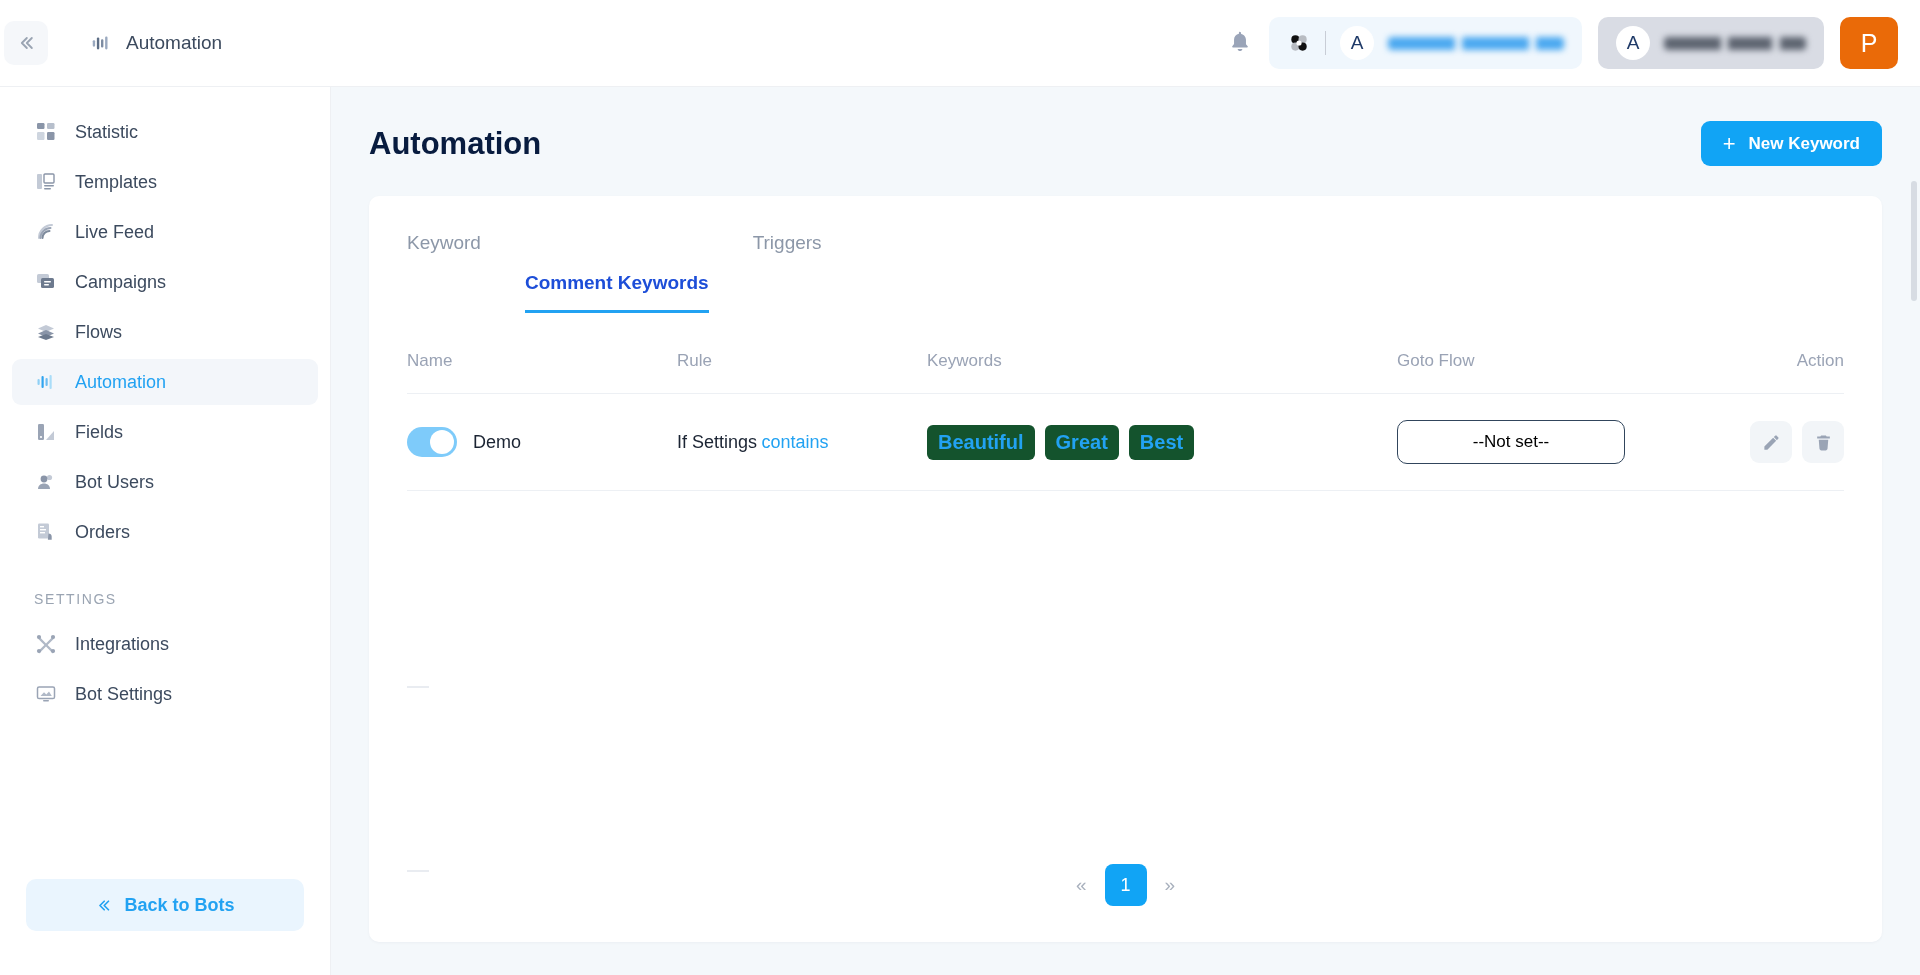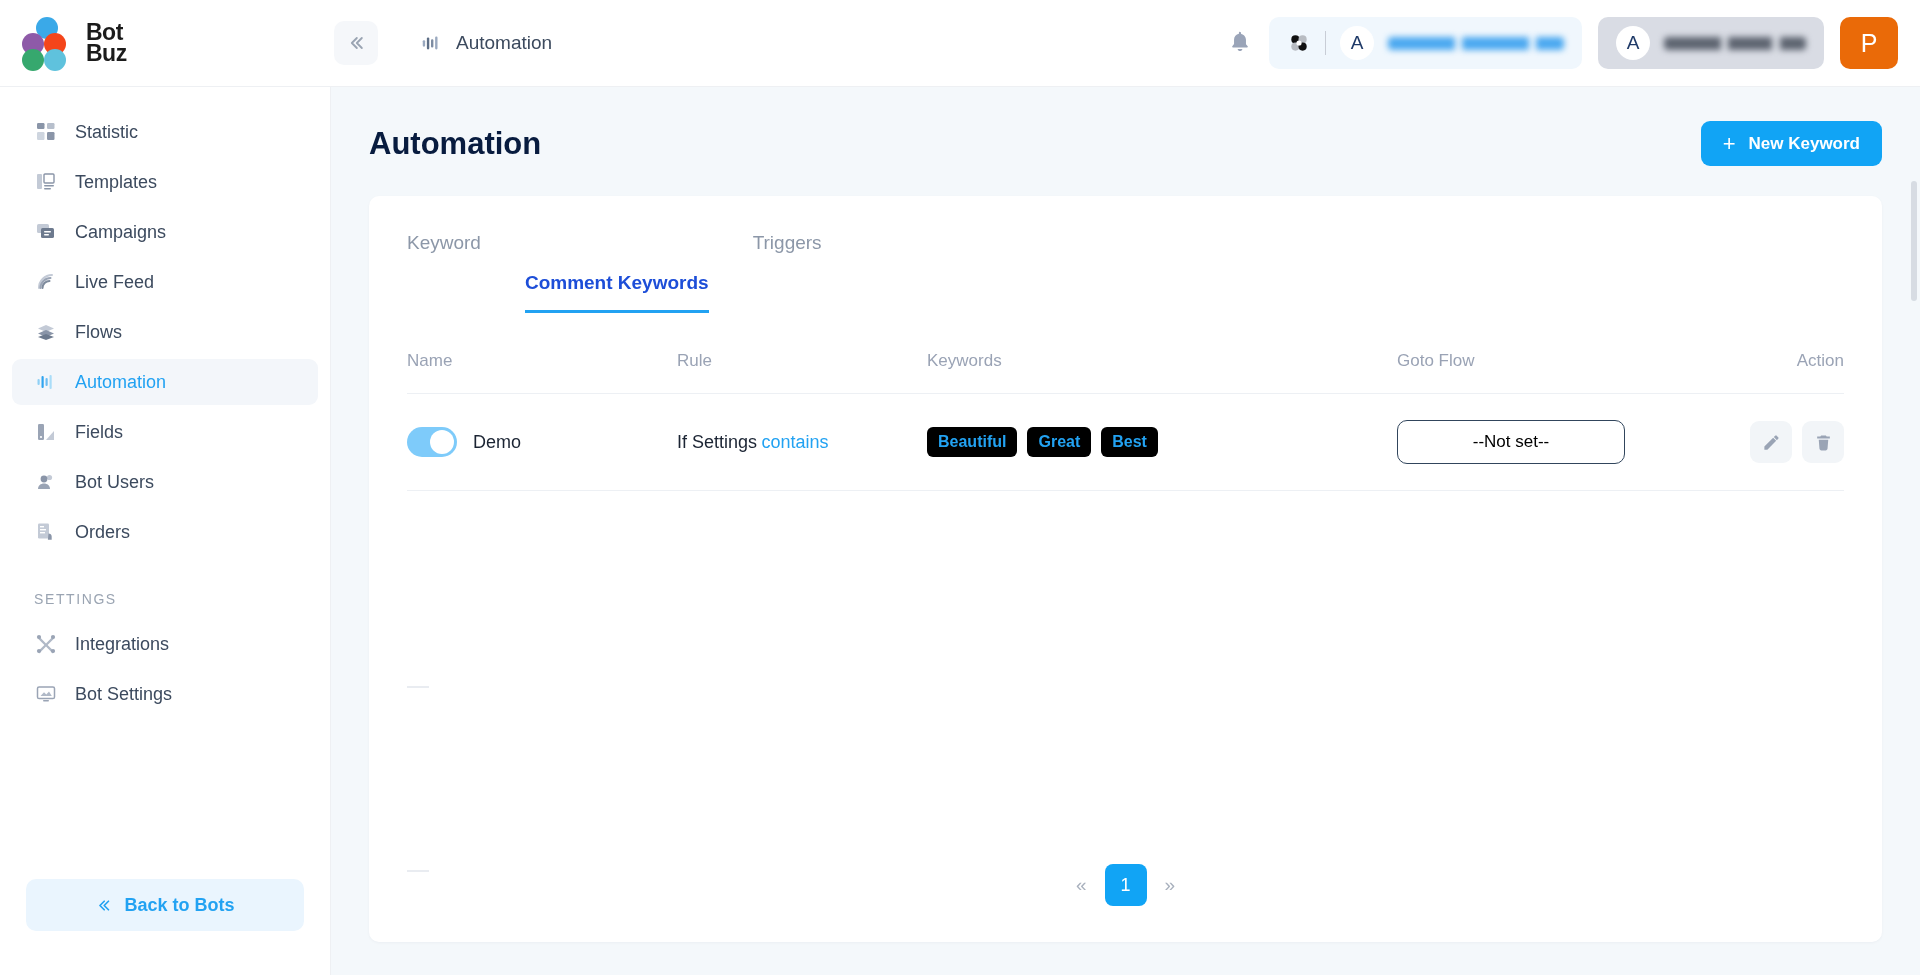--- a/index.html
+++ b/index.html
@@ -138,21 +138,21 @@
   .toggle .knob {
     position:absolute; top: 3px; left: 23px; width: 24px; height: 24px;
     border-radius: 50%; background:#fff;
   }
   .name-cell { display:flex; align-items:center; gap: 16px; }
   .name-text { font-size: 18px; color:#1b2433; }
   .rule-text { font-size: 18px; color:#1b2433; }
   .rule-op { color:#22a2f2; }
   .kw-badges { display:flex; gap: 10px; }
   .badge {
-    background:#000000; color:#22a2f2; font-size: 16px; font-weight: 700;
+    background:#14532d; color:#22a2f2; font-size: 20px; font-weight: 700;
     border-radius: 6px; padding: 6px 11px;
   }
   .flow-select {
     width: 228px; height: 44px; border: 1.6px solid #31455c; border-radius: 10px;
     background:#fff; display:flex; align-items:center; justify-content:center;
     font-size: 17px; color:#000000; cursor:pointer;
   }
   .actions { display:flex; gap: 10px; justify-content: flex-end; }
   .act-btn {
     width: 42px; height: 42px; border-radius: 9px; background:#f2f5f8;
@@ -174,33 +174,20 @@
 
   .scroll-rail { position:absolute; right: 2px; top: 88px; bottom: 0; width: 8px; }
   .scroll-thumb { position:absolute; top: 6px; right: 1px; width: 6px; height: 120px; background:#d7dce3; border-radius: 3px; }
 </style>
 </head>
 <body>
 
 <div class="app">
 
   <div class="topbar">
-    <div class="logo-wrap">
-      <div class="logo-dots">
-        <span class="dot blue"></span>
-        <span class="dot purple"></span>
-        <span class="dot orange"></span>
-        <span class="dot green"></span>
-        <span class="dot cyan"></span>
-      </div>
-      <div class="logo-text">
-        <div>Bot</div>
-        <div>Buz</div>
-      </div>
-    </div>
 
     <div class="collapse-btn">
       <svg width="20" height="20" viewBox="0 0 24 24" fill="none" stroke="#9aa4b2" stroke-width="2.2" stroke-linecap="round" stroke-linejoin="round">
         <polyline points="13,18 7,12 13,6"></polyline>
           <polyline points="19,18 13,12 19,6"></polyline>
       </svg>
     </div>
 
     <div class="breadcrumb">
       <svg width="22" height="22" viewBox="0 0 24 24">
@@ -265,39 +252,39 @@
             <rect x="8" y="2" width="10" height="9" rx="1" fill="none" stroke="#8a95a8" stroke-width="1.4"></rect>
             <rect x="8" y="13" width="10" height="1.6" rx=".8" fill="#8a95a8"></rect>
             <rect x="8" y="16" width="7" height="1.6" rx=".8" fill="#8a95a8"></rect>
           </svg>
         </span>
         <span class="nav-label">Templates</span>
       </div>
 
       <div class="nav-item">
         <span class="nav-icon">
+          <svg width="20" height="20" viewBox="0 0 20 20" fill="none" stroke="#9aa4b5" stroke-width="2" stroke-linecap="round">
+            <path d="M3 16a13 13 0 0 1 13-13" stroke="#c3cad6"></path>
+            <path d="M4.5 16a10 10 0 0 1 10-10"></path>
+            <path d="M6.5 16a7 7 0 0 1 7-7" stroke="#7d8a9c"></path>
+          </svg>
+        </span>
+        <span class="nav-label">Live Feed</span>
+      </div>
+
+      <div class="nav-item">
+        <span class="nav-icon">
           <svg width="20" height="20" viewBox="0 0 20 20">
             <rect x="1" y="2" width="12" height="9" rx="1.6" fill="#c3cad6"></rect>
             <rect x="5" y="6" width="13" height="10" rx="1.6" fill="#6d7a8e"></rect>
             <rect x="8" y="9" width="7" height="1.4" rx=".7" fill="#fff"></rect>
             <rect x="8" y="12" width="5" height="1.4" rx=".7" fill="#fff"></rect>
           </svg>
         </span>
         <span class="nav-label">Campaigns</span>
-      </div>
-
-      <div class="nav-item">
-        <span class="nav-icon">
-          <svg width="20" height="20" viewBox="0 0 20 20" fill="none" stroke="#9aa4b5" stroke-width="2" stroke-linecap="round">
-            <path d="M3 16a13 13 0 0 1 13-13" stroke="#c3cad6"></path>
-            <path d="M4.5 16a10 10 0 0 1 10-10"></path>
-            <path d="M6.5 16a7 7 0 0 1 7-7" stroke="#7d8a9c"></path>
-          </svg>
-        </span>
-        <span class="nav-label">Live Feed</span>
       </div>
 
       <div class="nav-item">
         <span class="nav-icon">
           <svg width="20" height="20" viewBox="0 0 20 20">
             <path d="M2 6.5 10 3l8 3.5-8 3.5z" fill="#c3cad6"></path>
             <path d="M2 11.5 10 8l8 3.5-8 3.5z" fill="#8a95a8"></path>
             <path d="M2 15 10 12l8 3-8 3z" fill="#6d7a8e"></path>
           </svg>
         </span>

